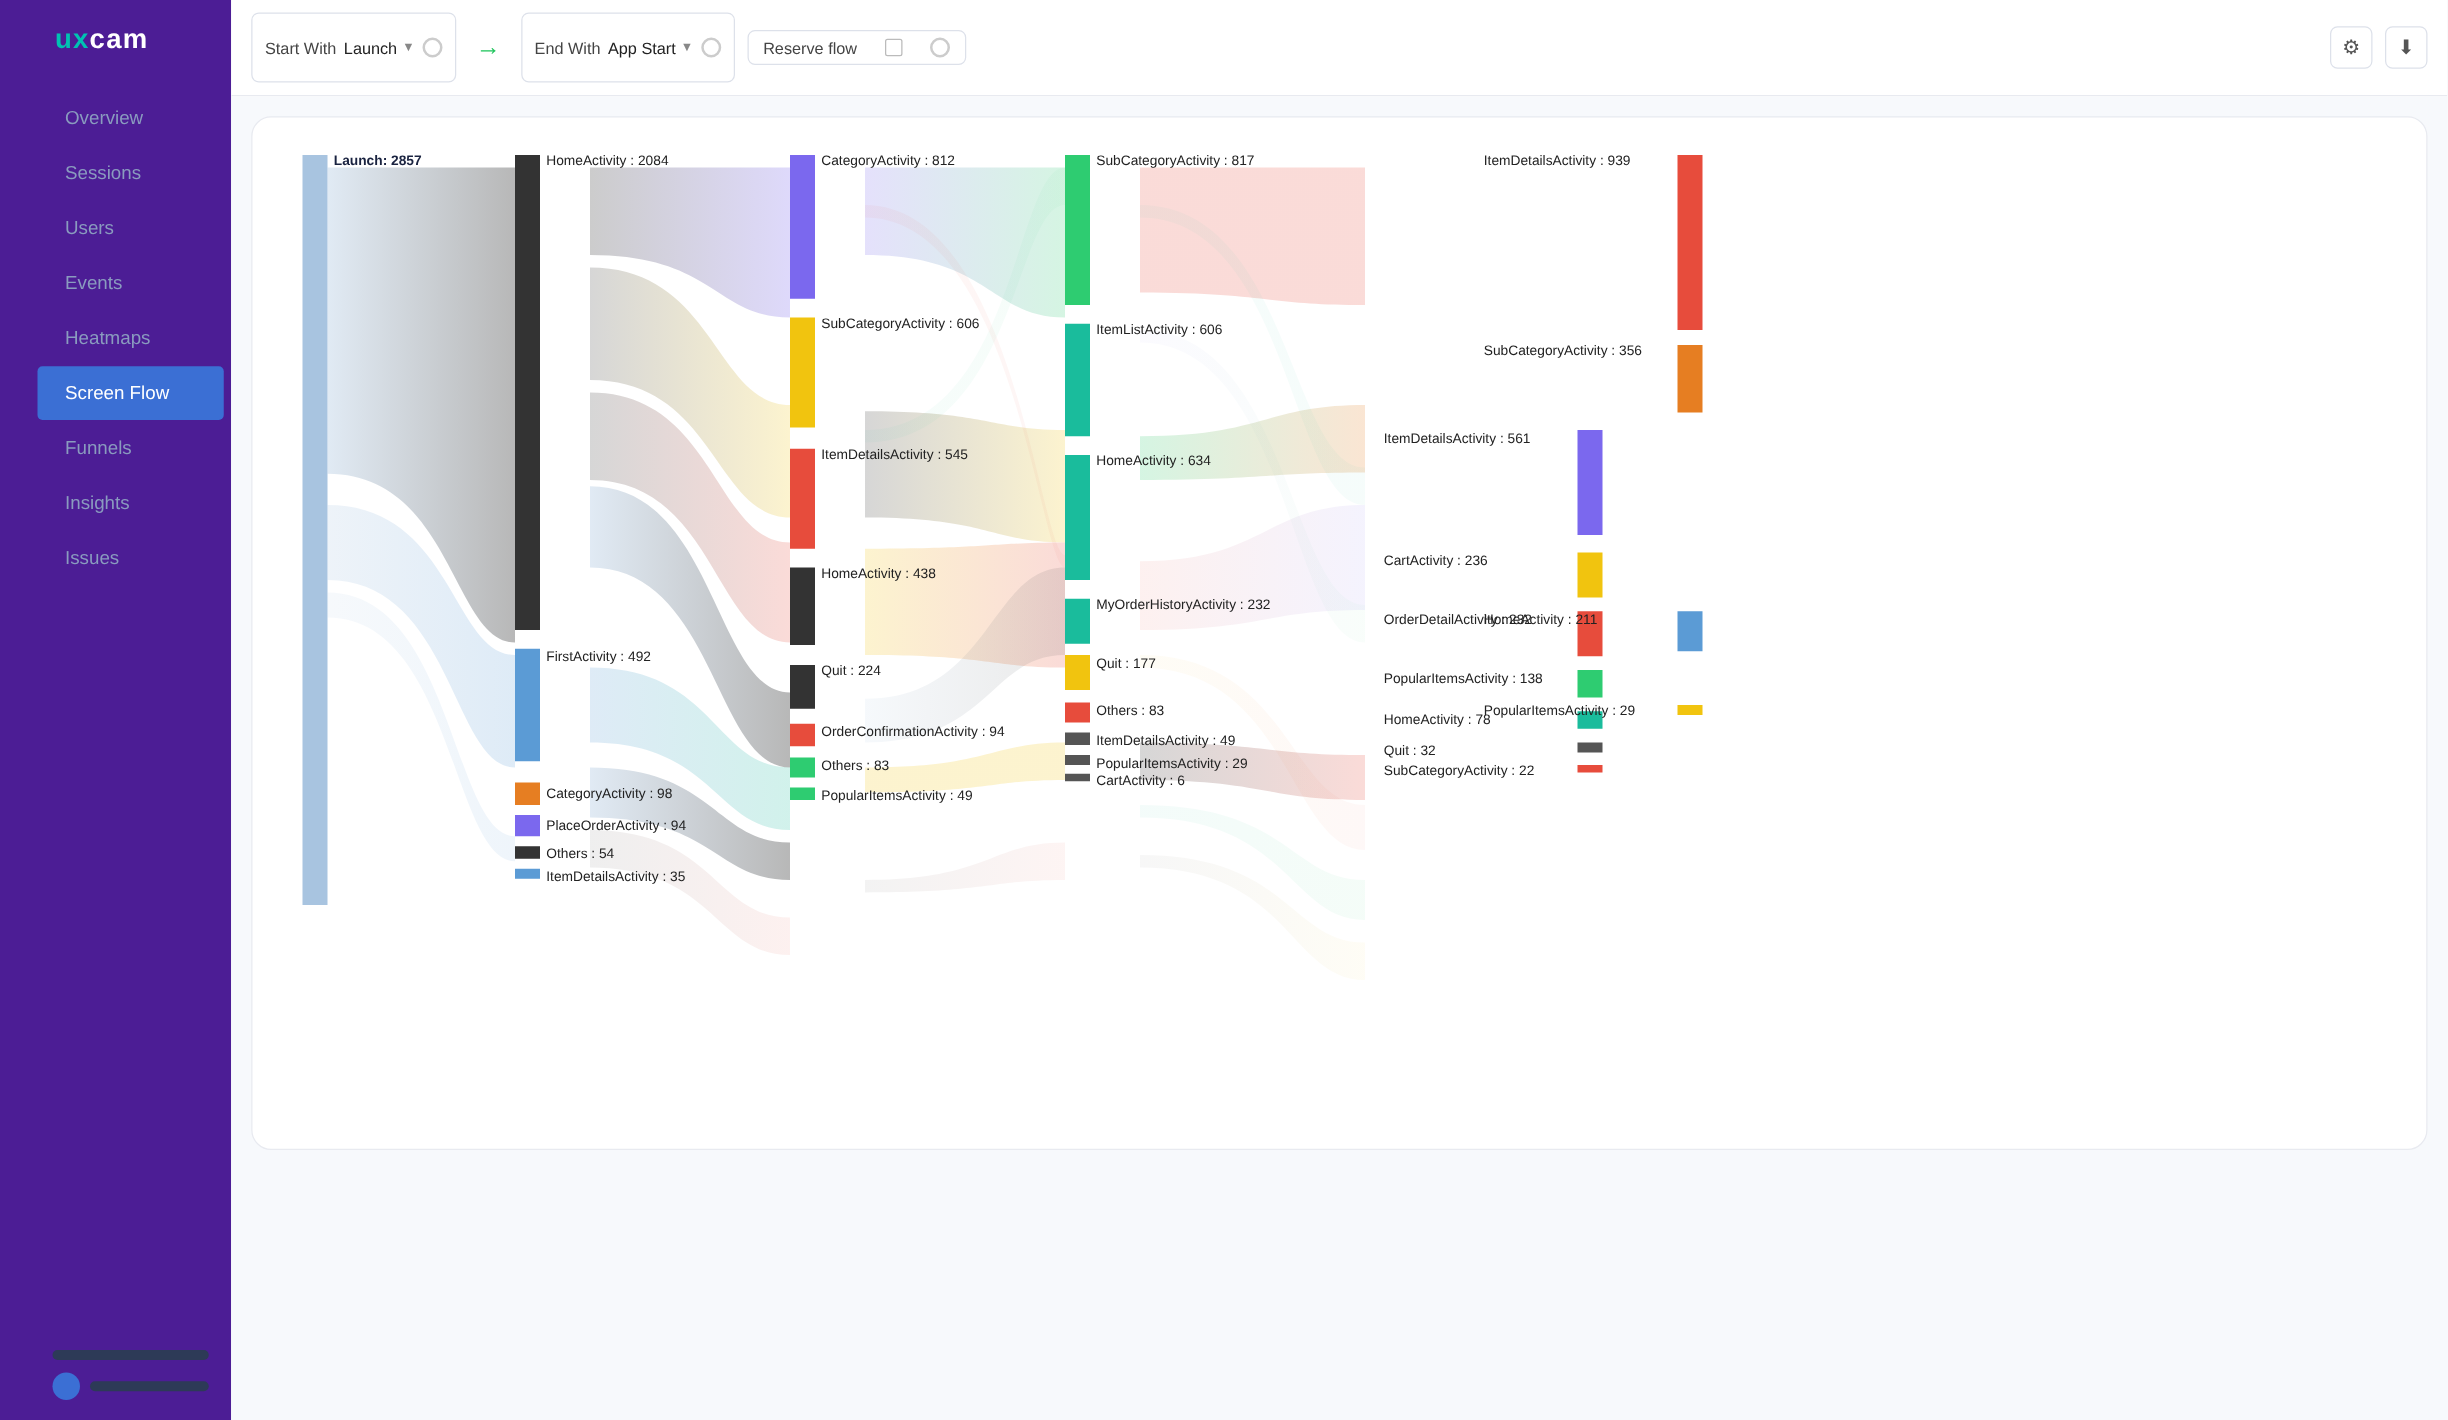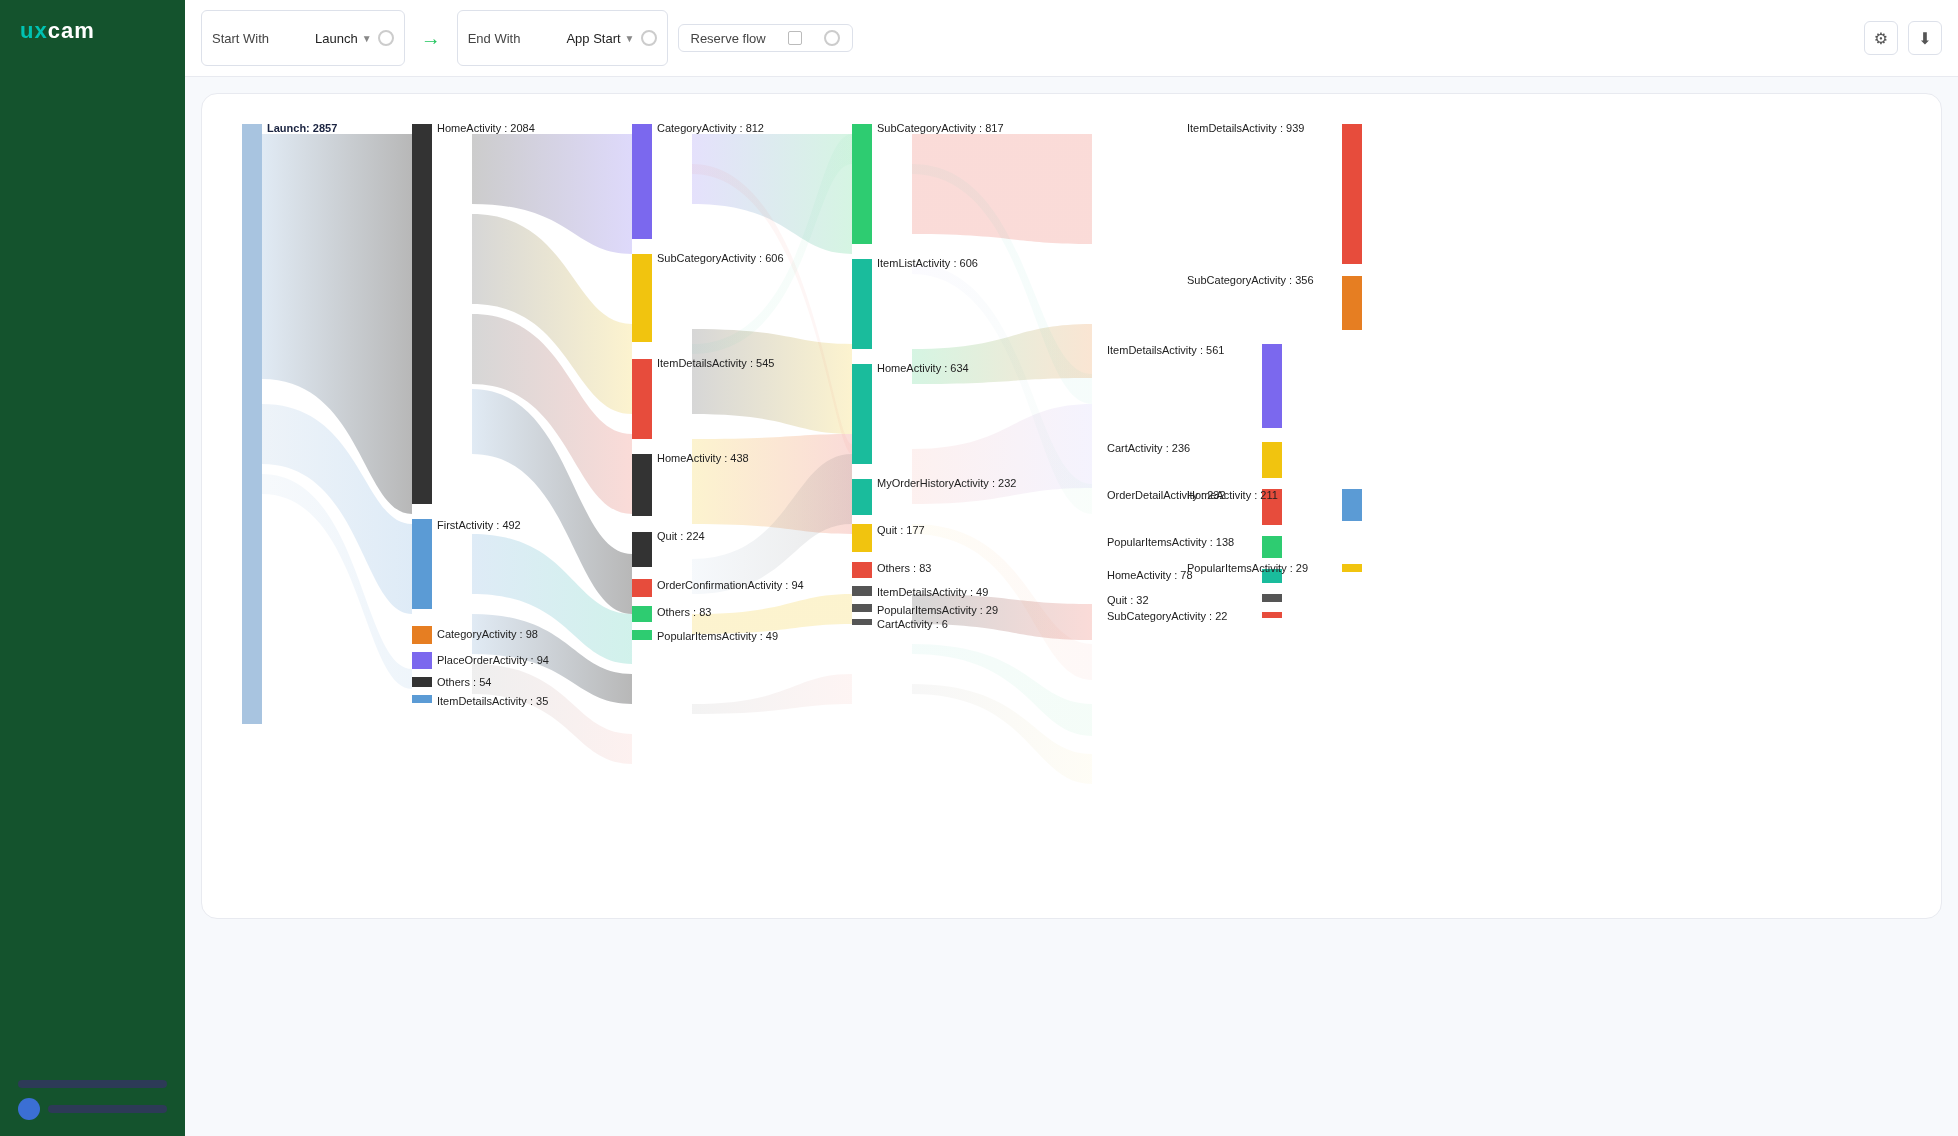--- a/index.html
+++ b/index.html
@@ -2,24 +2,25 @@
 <html><head>
   <meta charset="utf-8">
   <style>
     * { margin: 0; padding: 0; box-sizing: border-box; }
     body { font-family: -apple-system, BlinkMacSystemFont, 'Segoe UI', sans-serif; display: flex; height: 100vh; background: #f0f2f5; overflow: hidden; }
 
     
     #sidebar {
       width: 185px;
       min-width: 185px;
-      background: #14532d;
+      background: #4c1d95;
       display: flex;
       flex-direction: column;
       height: 100vh;
+      padding-left: 24px;
     }
     #logo-area {
       padding: 18px 20px;
       margin-bottom: 10px;
     }
     .logo-text {
       color: white;
       font-size: 22px;
       font-weight: 700;
       letter-spacing: 1px;
@@ -93,21 +94,20 @@
       color: #444;
       font-weight: 500;
     }
     .toolbar-select {
       display: flex;
       align-items: center;
       gap: 4px;
       font-size: 13px;
       color: #222;
       cursor: pointer;
-      margin-left: 40px;
     }
     .toolbar-select-arrow {
       font-size: 10px;
       color: #888;
     }
     .toolbar-circle {
       width: 16px; height: 16px;
       border: 2px solid #ccc;
       border-radius: 50%;
     }
@@ -177,20 +177,31 @@
 </head>
 <body>
 
 <div id="sidebar">
   <div id="logo-area">
     <div class="logo-text">
       <span>ux</span>cam
     </div>
   </div>
 
+  <nav>
+    <div class="nav-item">Overview</div>
+    <div class="nav-item">Sessions</div>
+    <div class="nav-item">Users</div>
+    <div class="nav-item">Events</div>
+    <div class="nav-item">Heatmaps</div>
+    <div class="nav-item active">Screen Flow</div>
+    <div class="nav-item">Funnels</div>
+    <div class="nav-item">Insights</div>
+    <div class="nav-item">Issues</div>
+  </nav>
 
   <div class="sidebar-bottom">
     <div class="sidebar-bar"></div>
     <div class="sidebar-user-row">
       <div class="sidebar-avatar"></div>
       <div class="sidebar-user-bar"></div>
     </div>
   </div>
 </div>
 

